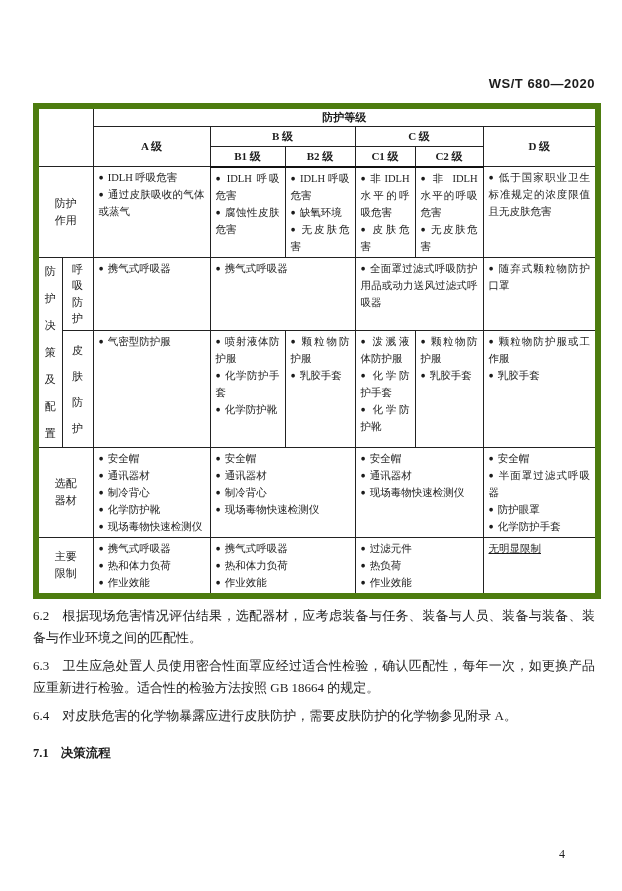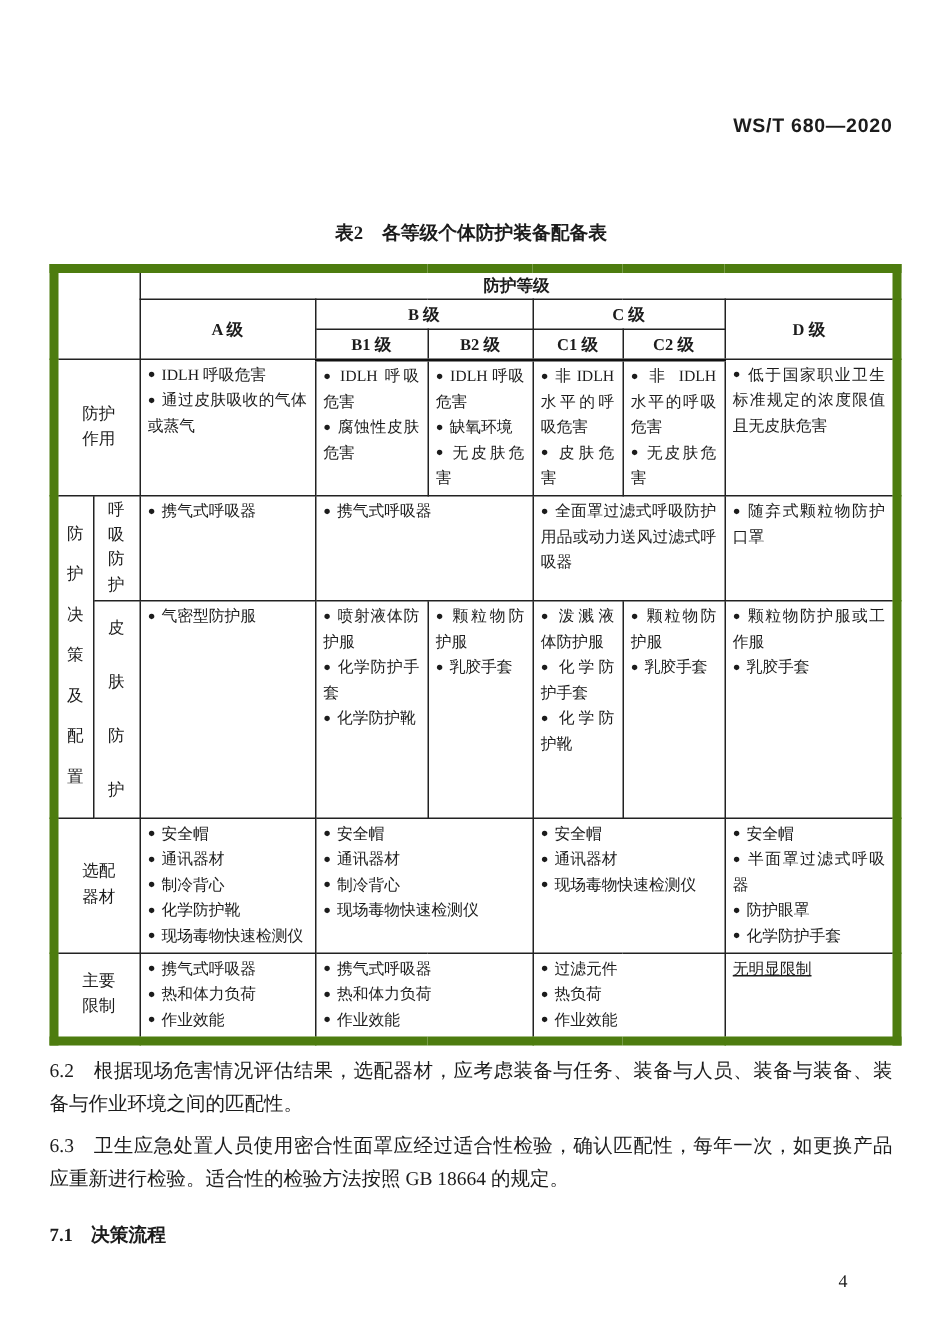--- a/index.html
+++ b/index.html
@@ -23,21 +23,21 @@
   table.ppe thead th { text-align:center; vertical-align:middle; font-weight:600; font-size:11px; padding:1px 2px; }
   table.ppe thead tr { height:20px; }
   tr.head-last th { border-bottom:2px solid #111; }
 
   .row-label { text-align:center; vertical-align:middle !important; font-size:11px; padding:0 2px !important; }
   .row-label .wrap2 { display:inline-block; width:2em; line-height:1.55; }
   .vlabel { text-align:center; vertical-align:middle !important; font-size:11px; padding:0 !important; }
   .vlabel .vspan { display:inline-block; width:1.05em; }
   .vl-group { line-height:27px; }
   .vl-resp  { line-height:16.5px; }
-  .vl-skin  { line-height:36px; }
+  .vl-skin  { line-height:26px; }
 
   .r-effect { height:86px; } .r-resp { height:70px; } .r-skin { height:110px; }
   .r-opt { height:90px; } .r-lim { height:50px; }
 
   .item { text-align:justify; line-height:1.62; }
   .bullet { font-size:8.5px; margin-right:4px; vertical-align:1px; }
   .plain { line-height:1.62;text-decoration:underline; }
 
   .para { margin:6px 0 0 0; font-size:13px; line-height:22px; text-align:justify; }
   .para .pnum { margin-right:13px; }
@@ -51,23 +51,20 @@
 </style>
 </head>
 <body>
 
 <div class="content">
 
   <div class="doc-header">
     <span>WS/T 680—2020</span>
   </div>
 
-  <div class="table-title">
-    <span>表2</span><span class="gap"></span><span>各等级个体防护装备配备表</span>
-  </div>
 
   <table class="ppe">
     <colgroup>
       <col style="width:26px">
         <col style="width:31px">
         <col style="width:117px">
         <col style="width:75px">
       <col style="width:70px">
         <col style="width:60px">
         <col style="width:68px">
@@ -213,19 +210,20 @@
         </td>
         <td>
           <div class="plain">无明显限制</div>
         </td>
       </tr>
     </tbody>
   </table>
 
   <p class="para"><span class="pnum">6.2</span><span>根据现场危害情况评估结果，选配器材，应考虑装备与任务、装备与人员、装备与装备、装备与作业环境之间的匹配性。</span></p>
   <p class="para"><span class="pnum">6.3</span><span>卫生应急处置人员使用密合性面罩应经过适合性检验，确认匹配性，每年一次，如更换产品应重新进行检验。适合性的检验方法按照 GB 18664 的规定。</span></p>
+  <p class="para"><span class="pnum">6.4</span><span>对皮肤危害的化学物暴露应进行皮肤防护，需要皮肤防护的化学物参见附录 A。</span></p>
 
   <p class="section-h h71"><span class="pnum">7.1</span><span>决策流程</span></p>
 
 
 </div>
 
 <div class="page-num">4</div>
 
 </body></html>

